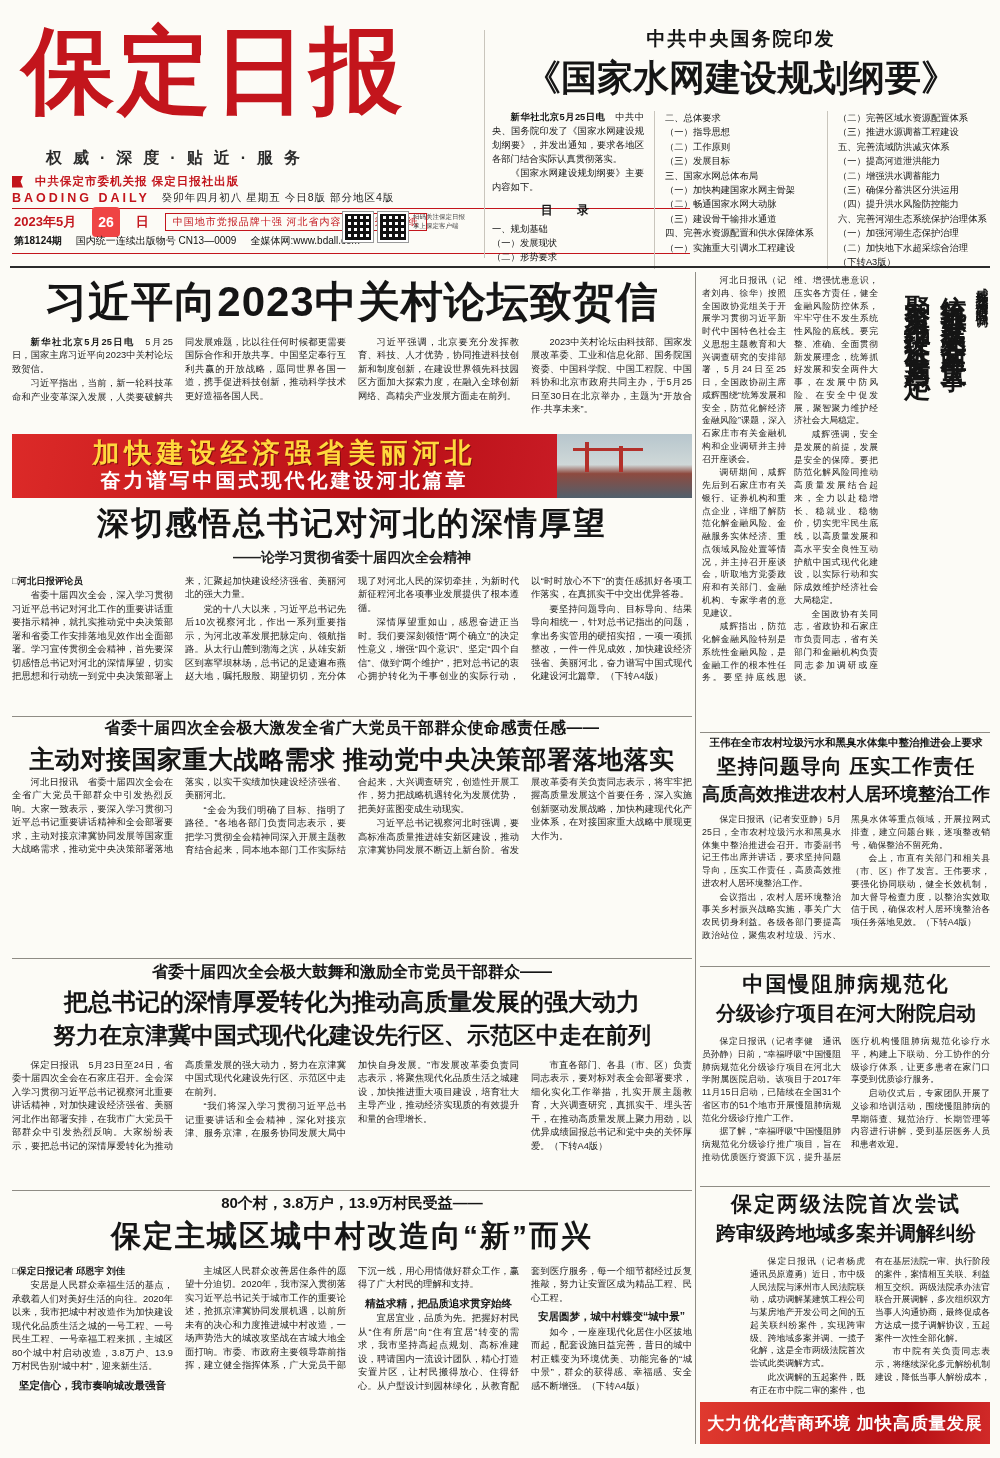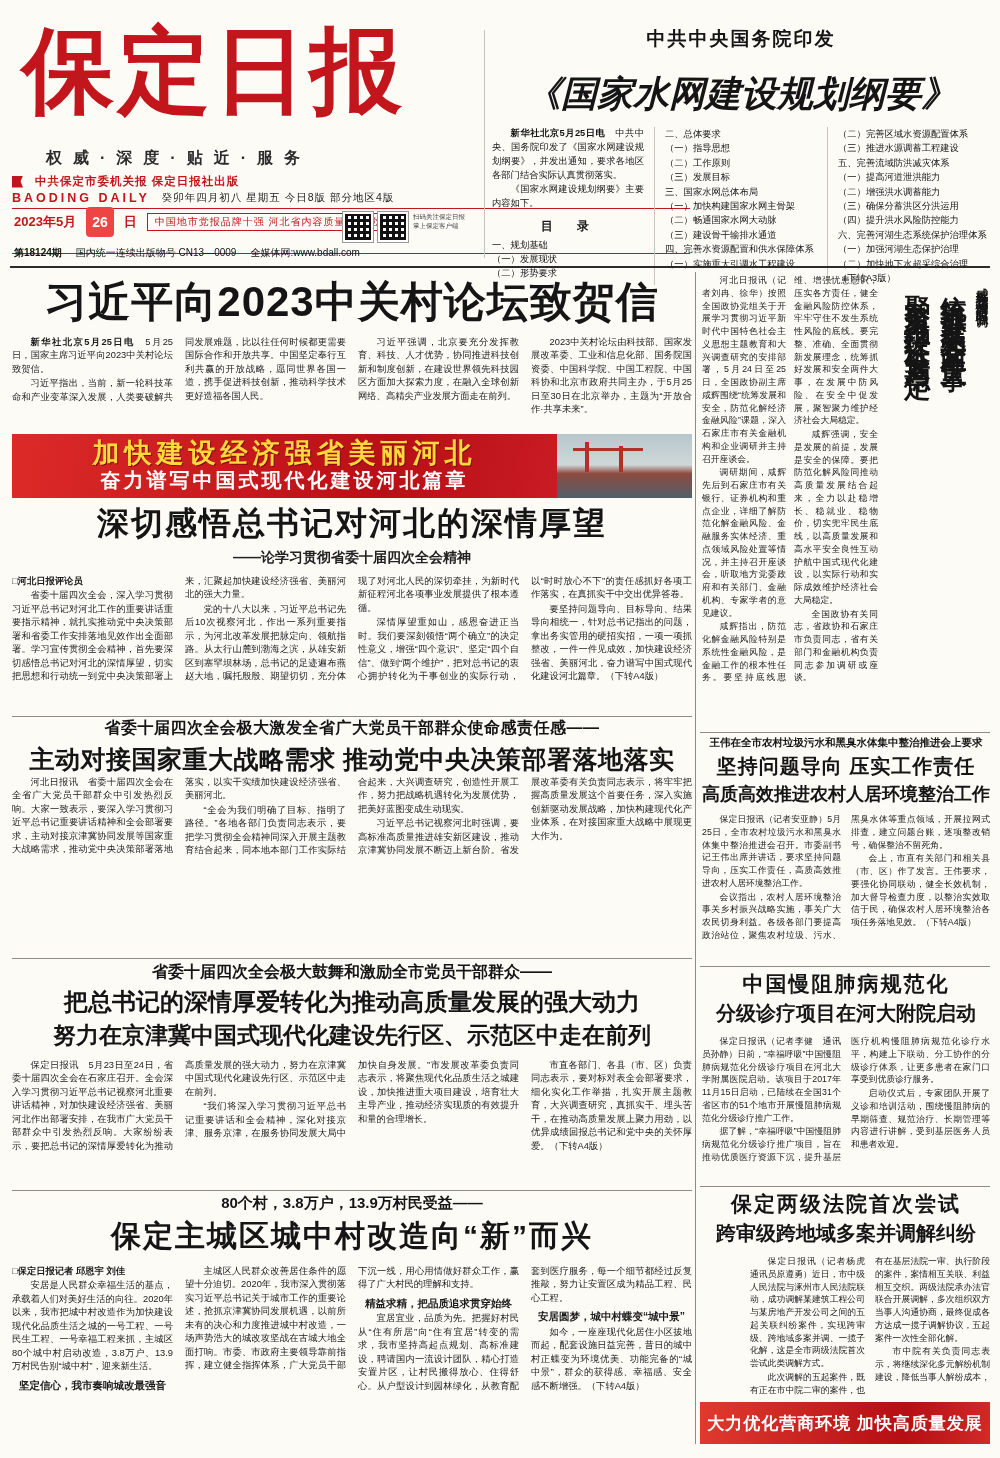--- a/index.html
+++ b/index.html
@@ -24,39 +24,39 @@
   .info-bar{ position:absolute; left:12px; top:174px; width:678px; height:84px; font-size:10.5px; }
   .info-row{ display:flex; align-items:center; gap:12px; margin-bottom:2px; }
   .flag-icon{ width:11px; height:12px; background:#c3151c; clip-path:polygon(0 0,100% 0,78% 50%,100% 100%,0 100%); display:inline-block; }
   .org-line{ color:#c3151c; font-weight:bold; font-size:11.5px; letter-spacing:1px; }
   .en-name{ color:#c3151c; font-weight:bold; font-size:12.5px; letter-spacing:3px; }
   .calendar-line{ color:#222; font-size:10.5px; letter-spacing:1px; }
   .red-band{
     margin-top:3px; border-top:1px solid #c3151c; border-bottom:1px solid #c3151c;
     padding:3px 2px; position:relative; height:46px;
   }
-  .band-row{ display:flex; align-items:center; gap:10px; height:20px; }
+  .band-row{ display:flex; align-items:center; gap:16px; height:20px; }
   .date-prefix,.date-suffix{ color:#c3151c; font-weight:bold; font-size:13px; }
   .date-day{ background:#ef4444; color:#fff; font-weight:bold; font-size:14px; padding:7px 6px; border-radius:4px; }
   .honor-box{ border:1px solid #c3151c; color:#c3151c; font-size:10px; padding:1px 7px; letter-spacing:1px; white-space:nowrap; }
-  .issue-row{ color:#111; font-size:10px; display:flex; gap:14px; height:18px; align-items:center;margin-top:12px; }
+  .issue-row{ color:#111; font-size:10px; display:flex; gap:14px; height:18px; align-items:center; }
   .issue-no{ font-weight:bold; }
   .qr-wrap{ position:absolute; right:225px; top:3px; display:flex; gap:5px; align-items:flex-start; }
   .qr{
     width:30px; height:30px; border:2px solid #fff; outline:1px solid #999;
     background-image:
       repeating-linear-gradient(90deg, #111 0 3px, rgba(255,255,255,0) 3px 6px),
       repeating-linear-gradient(0deg, #111 0 3px, #fff 3px 6px);
   }
   .qr-caption{ font-size:6.5px; color:#444; width:52px; line-height:1.4; }
 
   
   .water{ position:absolute; left:492px; top:26px; width:498px; height:238px; }
   .water-kicker{ text-align:center; font-size:19px; font-weight:900; letter-spacing:2px; }
-  .water-title{ text-align:center; font-size:36px; font-weight:900; letter-spacing:0px; margin-top:18px; white-space:nowrap;font-style:italic; }
+  .water-title{ text-align:center; font-size:36px; font-weight:900; letter-spacing:0px; margin-top:2px; white-space:nowrap; }
   .water-cols{ display:flex; gap:10px; margin-top:8px; height:158px; overflow:hidden; }
   .wcol{ flex:1; font-size:9.3px; line-height:1.5; text-align:justify; }
   .wcol + .wcol{ border-left:1px solid #c9c5bc; padding-left:10px; }
   .wcol p{ text-indent:2em; }
   .toc-title{ text-align:center; font-weight:900; font-size:12px; margin:6px 0 3px; letter-spacing:6px; }
   .toc{ white-space:pre-line; font-size:9.3px; line-height:1.55; }
   .vr-top{ position:absolute; left:484px; top:30px; height:228px; border-left:1px solid #c9c5bc; }
 
   
   .hr-main{ position:absolute; left:10px; top:266px; width:980px; border-top:2px solid #2b2b2b; }

